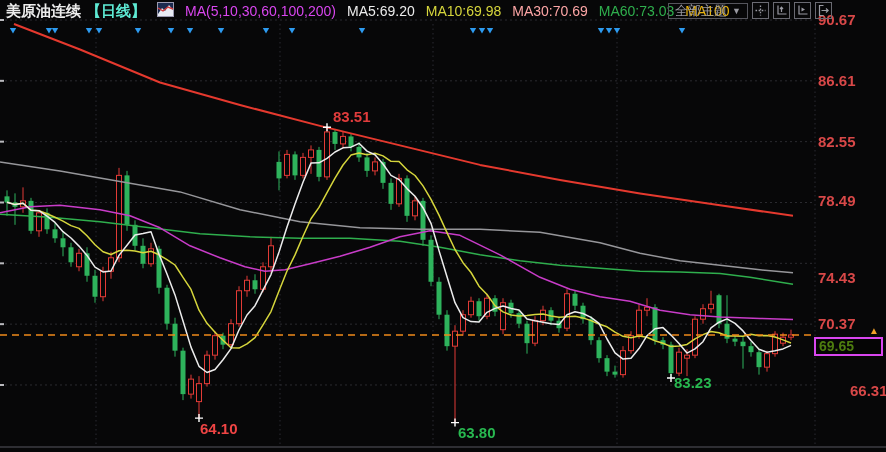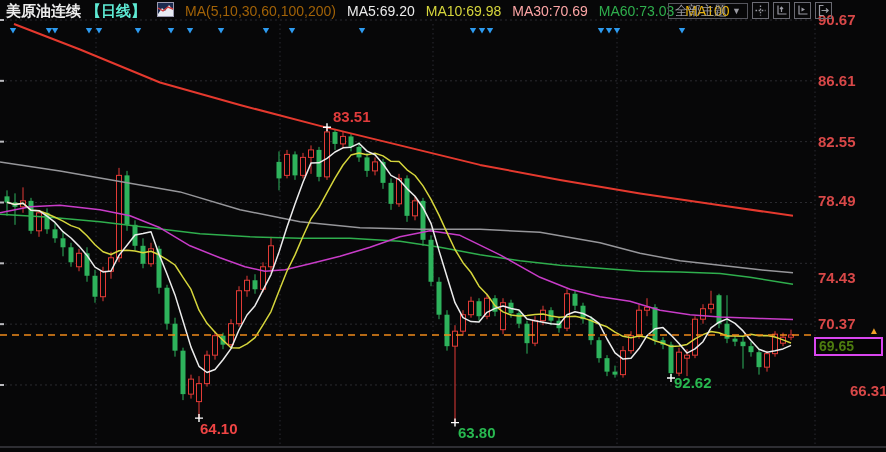--- a/index.html
+++ b/index.html
@@ -4,21 +4,21 @@
 <style>
   html,body{margin:0;padding:0}
   body{width:886px;height:452px;background:#070708;overflow:hidden;position:relative;
        font-family:"Liberation Sans","DejaVu Sans",sans-serif}
   #chart{position:absolute;left:0;top:0;z-index:1}
   #overlay{position:absolute;left:0;top:0;width:886px;height:452px;z-index:6;pointer-events:none}
   .hdr{position:absolute;top:0;left:0;height:22px;display:flex;align-items:center;gap:11px;
        padding-left:6px;font-size:14px;white-space:nowrap;z-index:8}
   .t-title{color:#ededed;font-weight:bold;font-size:15px}
   .t-period{color:#5eead4;font-weight:bold;font-size:15px}
-  .ma-set{color:#a16207}
+  .ma-set{color:#d946ef}
   .hdr-right{position:absolute;top:2px;left:668px;display:flex;align-items:center;gap:4px;z-index:8}
   .theme-btn{border:1px solid #55555c;color:#9a9aa2;font-size:13px;height:16px;
              display:flex;align-items:center;gap:5px;padding:0 6px;cursor:pointer;background:transparent}
   .tool-ic{width:15px;height:15px;border:1px solid #6a6a72;display:flex;align-items:center;
            justify-content:center;cursor:pointer;background:transparent}
   .axis-label{position:absolute;left:818px;font-size:15px;font-weight:bold;color:#d84848}
   .price-badge{position:absolute;left:814px;width:62px;height:15px;border:2px solid #d946ef;
                background:#050505;color:#4d7c0f;font-size:14px;font-weight:bold;
                line-height:15px;padding-left:3px}
   .badge-arrow{position:absolute;left:869px;color:#efa028;font-size:10px;line-height:10px}
@@ -333,14 +333,14 @@
 <div class="axis-label" style="top: 11px;">90.67</div>
     <div class="axis-label" style="top: 71.8302px;">86.61</div>
     <div class="axis-label" style="top: 132.66px;">82.55</div>
     <div class="axis-label" style="top: 192px;">78.49</div>
     <div class="axis-label" style="top: 269px;">74.43</div>
     <div class="axis-label" style="top: 315.151px;">70.37</div>
     <div class="axis-label" style="top: 382px; margin-left: 32px;">66.31</div>
     <div class="annot" style="left: 333px; top: 108px; color: rgb(224, 60, 60);">83.51</div>
     <div class="annot" style="left: 200px; top: 420px; color: #ef4444;">64.10</div>
     <div class="annot" style="left: 458px; top: 424px; color: rgb(40, 184, 80);">63.80</div>
-    <div class="annot" style="left: 674px; top: 374px; color: rgb(40, 184, 80);">92.62</div>
+    <div class="annot" style="left: 674px; top: 374px; color: rgb(40, 184, 80);">83.23</div>
   </div>
 
 </body></html>

